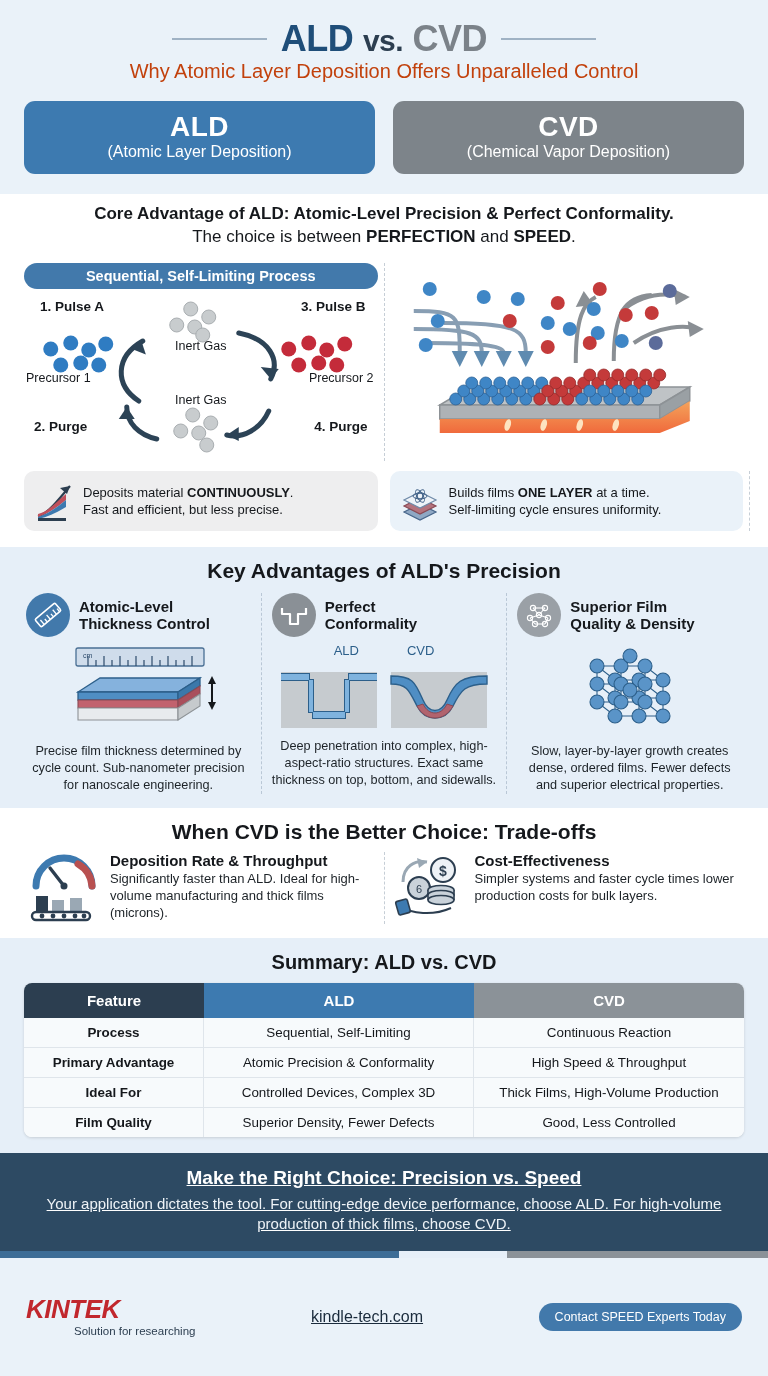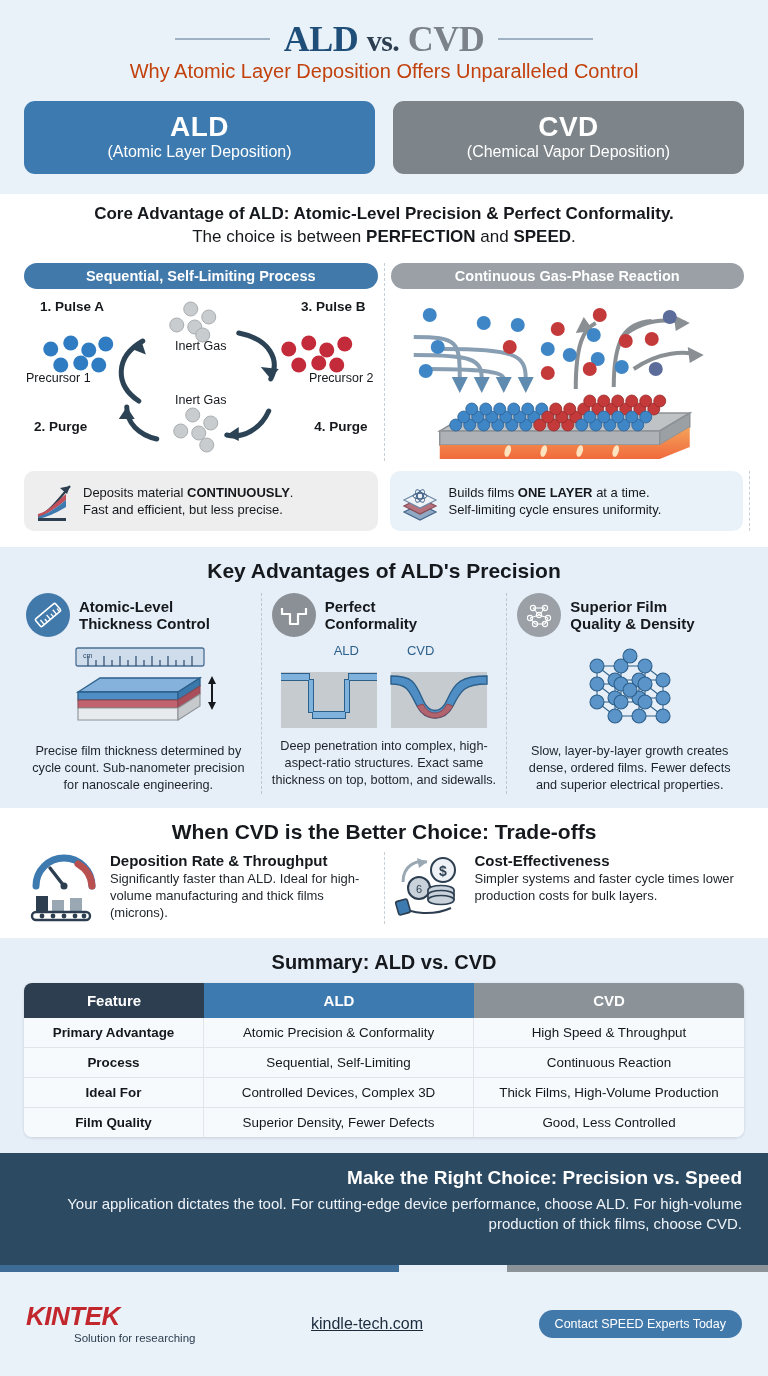--- a/index.html
+++ b/index.html
@@ -7,21 +7,21 @@
     width: 768px; height: 1376px;
     font-family: "Liberation Sans", sans-serif;
     background: #eef4fa;
     color: #1a1a1a;
     overflow: hidden;
   }
   .page { width: 768px; height: 1376px; position: relative; display: flex; flex-direction: column; }
 
   
   .hdr { background: #eaf2f9; padding: 18px 0 0 0; }
-  .title-row { display: flex; align-items: center; justify-content: center; gap: 14px; padding: 0 30px; font-family: Liberation Serif, serif; }
+  .title-row { display: flex; align-items: center; justify-content: center; gap: 14px; padding: 0 30px; }
   .title-rule { height: 2px; background: #9fb2c4; flex: 1; max-width: 95px; }
   .main-title { font-size: 36px; font-weight: bold; letter-spacing: -.5px; white-space: nowrap; }
   .t-ald { color: #1f4e79; }
   .t-vs { color: #2c3e50; font-size: 30px; }
   .t-cvd { color: #7b8289; }
   .subtitle { text-align: center; font-size: 20px; color: #c2410c; }
 
   .pill-row { display: flex; gap: 18px; padding: 18px 24px 20px 24px; }
   .pill { flex: 1; border-radius: 11px; padding: 11px 8px 13px 8px; text-align: center; color: #fff; }
   .pill.ald { background: #3d7ab0; }
@@ -88,21 +88,21 @@
   th { color: #fff; font-size: 15px; font-weight: bold; padding: 9px 4px; text-align: center; }
   th.feat { background: #2c3e50; }
   th.ald { background: #3d7ab0; }
   th.cvd { background: #8b9298; }
   td { font-size: 13.4px; padding: 7px 5px; text-align: center; border-bottom: 1px solid #dfe5eb; background: #f7fafc; color: #15181c; }
   td.feat { font-weight: bold; border-right: 1px solid #dfe5eb; width: 25%; }
   td.c { border-right: 1px solid #dfe5eb; width: 37.5%; }
   tr:last-child td { border-bottom: none; }
 
   
-  .cta { background: #2d4a63; color: #fff; text-align: right; padding: 14px 26px 30px 26px; }
+  .cta { background: #2d4a63; color: #fff; text-align: center; padding: 14px 26px 16px 26px; text-decoration: underline; }
   .cta-h { font-size: 19px; font-weight: bold; }
   .cta-t { font-size: 15px; line-height: 1.38; margin-top: 5px; color: #eef3f7; }
   .cta-bar { height: 7px; display: flex; }
   .cta-bar i { flex: 1; display: block; }
 
   
   .footer { background: #eaf2f9; flex: 1; display: flex; align-items: center; padding: 0 26px; gap: 20px; }
   .logo { line-height: 1; }
   .logo-main { font-size: 26px; font-weight: bold; font-style: italic; color: #c1272d; letter-spacing: -.5px; }
   .logo-sub { font-size: 11.5px; color: #2c3e50; margin-top: 4px; margin-left: 48px; }
@@ -199,21 +199,20 @@
         <span class="cyc-lbl" style="left:10px;top:126px">2. Purge</span>
         <span class="cyc-lbl" style="right:12px;top:6px">3. Pulse B</span>
         <span class="cyc-sub" style="right:4px;top:78px">Precursor 2</span>
         <span class="cyc-lbl" style="right:10px;top:126px">4. Purge</span>
         <span class="cyc-sub" style="left:50%;transform:translateX(-50%);top:46px">Inert Gas</span>
         <span class="cyc-sub" style="left:50%;transform:translateX(-50%);top:100px">Inert Gas</span>
       </div>
     </div>
 
     <div class="proc-col">
-      <div class="proc-hdr cvd">Continuous Gas-Phase Reaction</div>
       <div class="proc-art">
         <svg width="100%" height="168" viewBox="0 0 340 168">
           <defs>
             <linearGradient id="heat" x1="0" y1="0" x2="0" y2="1">
               <stop offset="0%" stop-color="#f4a35b"></stop>
                 <stop offset="100%" stop-color="#f06a3c"></stop>
             </linearGradient>
           </defs>
 
           <g stroke="#7c94ab" stroke-width="4" fill="none" opacity=".9">
@@ -597,28 +596,28 @@
     <table>
       <thead>
         <tr>
           <th class="feat">Feature</th>
           <th class="ald">ALD</th>
           <th class="cvd">CVD</th>
         </tr>
       </thead>
       <tbody>
         <tr>
+          <td class="feat">Process</td>
+          <td class="c">Sequential, Self-Limiting</td>
+          <td>Continuous Reaction</td>
+        </tr>
+        <tr>
           <td class="feat">Primary Advantage</td>
           <td class="c">Atomic Precision &amp; Conformality</td>
           <td>High Speed &amp; Throughput</td>
-        </tr>
-        <tr>
-          <td class="feat">Process</td>
-          <td class="c">Sequential, Self-Limiting</td>
-          <td>Continuous Reaction</td>
         </tr>
         <tr>
           <td class="feat">Ideal For</td>
           <td class="c">Controlled Devices, Complex 3D</td>
           <td>Thick Films, High-Volume Production</td>
         </tr>
         <tr>
           <td class="feat">Film Quality</td>
           <td class="c">Superior Density, Fewer Defects</td>
           <td>Good, Less Controlled</td>

